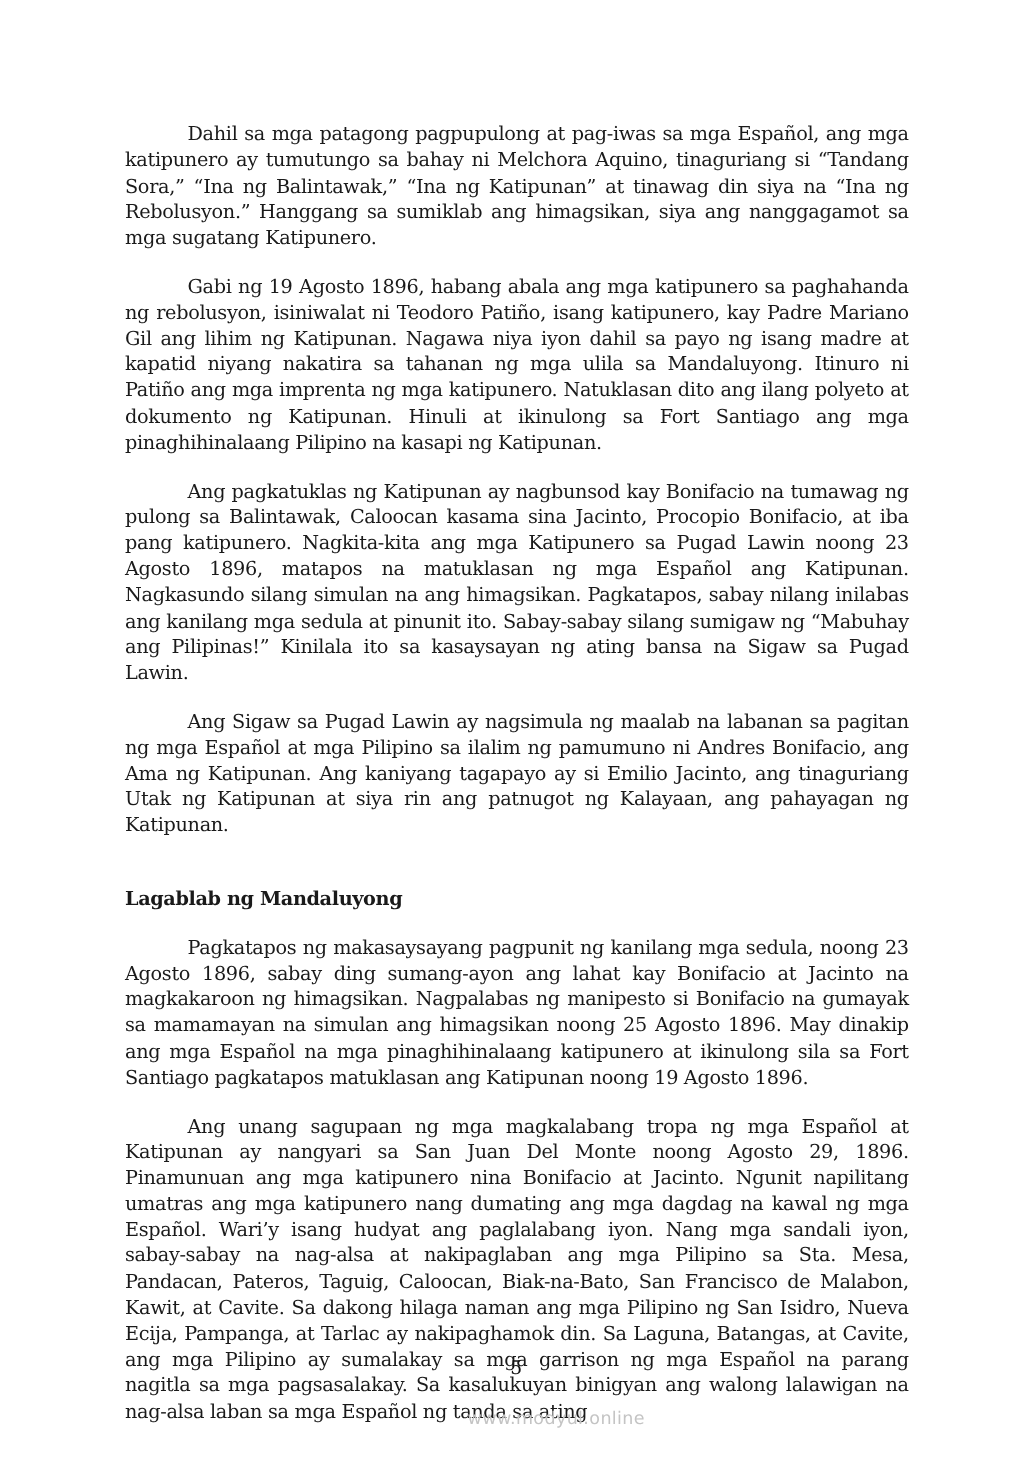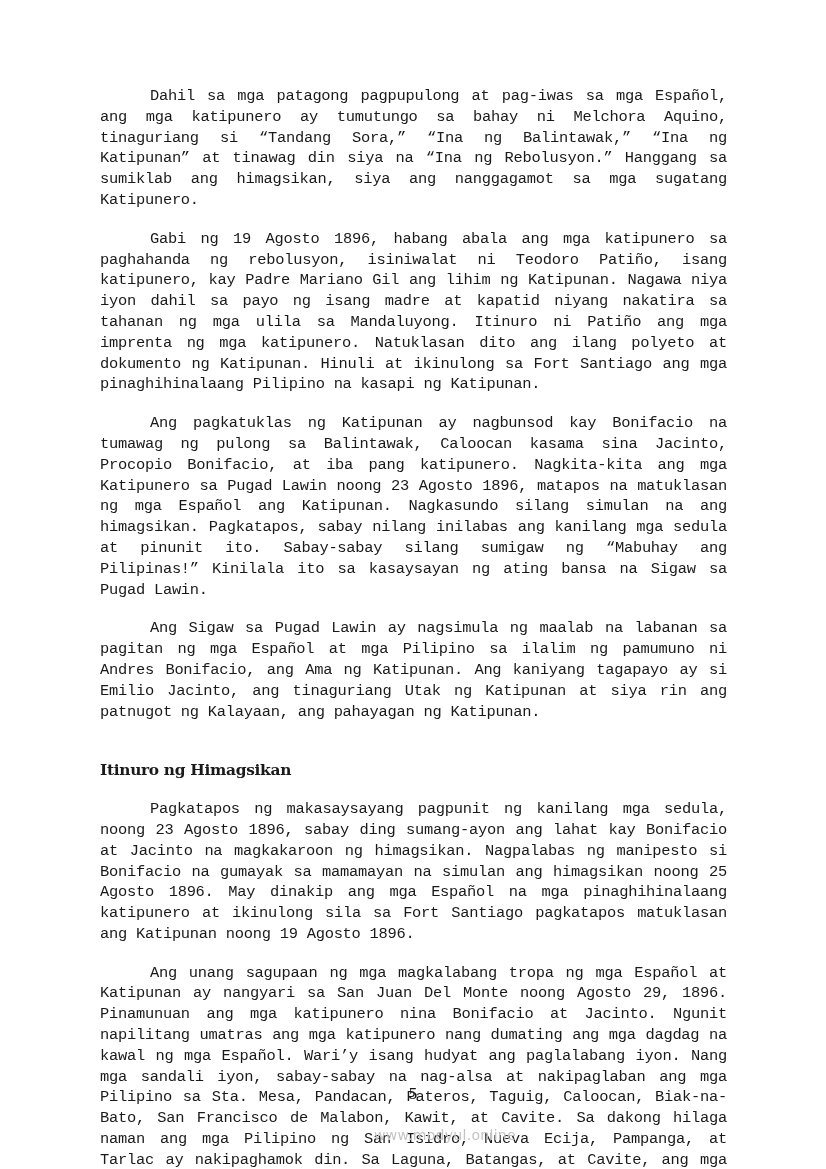--- a/index.html
+++ b/index.html
@@ -1,34 +1,34 @@
 <!DOCTYPE html>
 <html><head>
 <meta charset="utf-8">
 <style>
   html, body { margin: 0; padding: 0; background: #ffffff; }
   body { width: 826px; height: 1169px; position: relative; overflow: hidden; }
   .page { position: absolute; left: 100px; top: 86px; width: 627px;
           font-family: "DejaVu Serif", serif; font-size: 15.4px; line-height: 20.8px; color: #1a1a1a; }
-  .para { margin: 0 0 18px 0; text-align: justify; text-indent: 50px; letter-spacing: -0.25px; font-family: Liberation Mono, monospace; }
+  .para { margin: 11px 0 18px 0; text-align: justify; text-indent: 50px; letter-spacing: -0.25px; }
   .heading { margin: 38px 0 18px 0; font-weight: bold; font-size: 15.4px; letter-spacing: -0.3px; }
   .pagenum { position: absolute; left: 0; width: 826px; top: 1085px; text-align: center;
              font-family: "DejaVu Serif", serif; font-size: 15px; color: #111; }
   .watermark { position: absolute; left: 0; width: 826px; top: 1127px; text-align: center;
                font-family: "DejaVu Sans", sans-serif; font-size: 14px; color: #c4c4c4; letter-spacing: 0.3px; margin-left: 32px; }
 </style>
 </head>
 <body>
 
 <div class="page">
   <p class="para">Dahil sa mga patagong pagpupulong at pag-iwas sa mga Español, ang mga katipunero ay tumutungo sa bahay ni Melchora Aquino, tinaguriang si “Tandang Sora,” “Ina ng Balintawak,” “Ina ng Katipunan” at tinawag din siya na “Ina ng Rebolusyon.” Hanggang sa sumiklab ang himagsikan, siya ang nanggagamot sa mga sugatang Katipunero.</p>
   <p class="para">Gabi ng 19 Agosto 1896, habang abala ang mga katipunero sa paghahanda ng rebolusyon, isiniwalat ni Teodoro Patiño, isang katipunero, kay Padre Mariano Gil ang lihim ng Katipunan. Nagawa niya iyon dahil sa payo ng isang madre at kapatid niyang nakatira sa tahanan ng mga ulila sa Mandaluyong. Itinuro ni Patiño ang mga imprenta ng mga katipunero. Natuklasan dito ang ilang polyeto at dokumento ng Katipunan. Hinuli at ikinulong sa Fort Santiago ang mga pinaghihinalaang Pilipino na kasapi ng Katipunan.</p>
   <p class="para">Ang pagkatuklas ng Katipunan ay nagbunsod kay Bonifacio na tumawag ng pulong sa Balintawak, Caloocan kasama sina Jacinto, Procopio Bonifacio, at iba pang katipunero. Nagkita-kita ang mga Katipunero sa Pugad Lawin noong 23 Agosto 1896, matapos na matuklasan ng mga Español ang Katipunan. Nagkasundo silang simulan na ang himagsikan. Pagkatapos, sabay nilang inilabas ang kanilang mga sedula at pinunit ito. Sabay-sabay silang sumigaw ng “Mabuhay ang Pilipinas!” Kinilala ito sa kasaysayan ng ating bansa na Sigaw sa Pugad Lawin.</p>
   <p class="para">Ang Sigaw sa Pugad Lawin ay nagsimula ng maalab na labanan sa pagitan ng mga Español at mga Pilipino sa ilalim ng pamumuno ni Andres Bonifacio, ang Ama ng Katipunan. Ang kaniyang tagapayo ay si Emilio Jacinto, ang tinaguriang Utak ng Katipunan at siya rin ang patnugot ng Kalayaan, ang pahayagan ng Katipunan.</p>
 
-  <div class="heading">Itinuro ng Himagsikan</div>
+  <div class="heading">Lagablab ng Mandaluyong</div>
 
   <p class="para">Pagkatapos ng makasaysayang pagpunit ng kanilang mga sedula, noong 23 Agosto 1896, sabay ding sumang-ayon ang lahat kay Bonifacio at Jacinto na magkakaroon ng himagsikan. Nagpalabas ng manipesto si Bonifacio na gumayak sa mamamayan na simulan ang himagsikan noong 25 Agosto 1896. May dinakip ang mga Español na mga pinaghihinalaang katipunero at ikinulong sila sa Fort Santiago pagkatapos matuklasan ang Katipunan noong 19 Agosto 1896.</p>
   <p class="para">Ang unang sagupaan ng mga magkalabang tropa ng mga Español at Katipunan ay nangyari sa San Juan Del Monte noong Agosto 29, 1896. Pinamunuan ang mga katipunero nina Bonifacio at Jacinto. Ngunit napilitang umatras ang mga katipunero nang dumating ang mga dagdag na kawal ng mga Español. Wari’y isang hudyat ang paglalabang iyon. Nang mga sandali iyon, sabay-sabay na nag-alsa at nakipaglaban ang mga Pilipino sa Sta. Mesa, Pandacan, Pateros, Taguig, Caloocan, Biak-na-Bato, San Francisco de Malabon, Kawit, at Cavite. Sa dakong hilaga naman ang mga Pilipino ng San Isidro, Nueva Ecija, Pampanga, at Tarlac ay nakipaghamok din. Sa Laguna, Batangas, at Cavite, ang mga Pilipino ay sumalakay sa mga garrison ng mga Español na parang nagitla sa mga pagsasalakay. Sa kasalukuyan binigyan ang walong lalawigan na nag-alsa laban sa mga Español ng tanda sa ating</p>
 </div>
 
 <div class="pagenum">5</div>
 <div class="watermark">www.modyul.online</div>
 
 </body></html>

